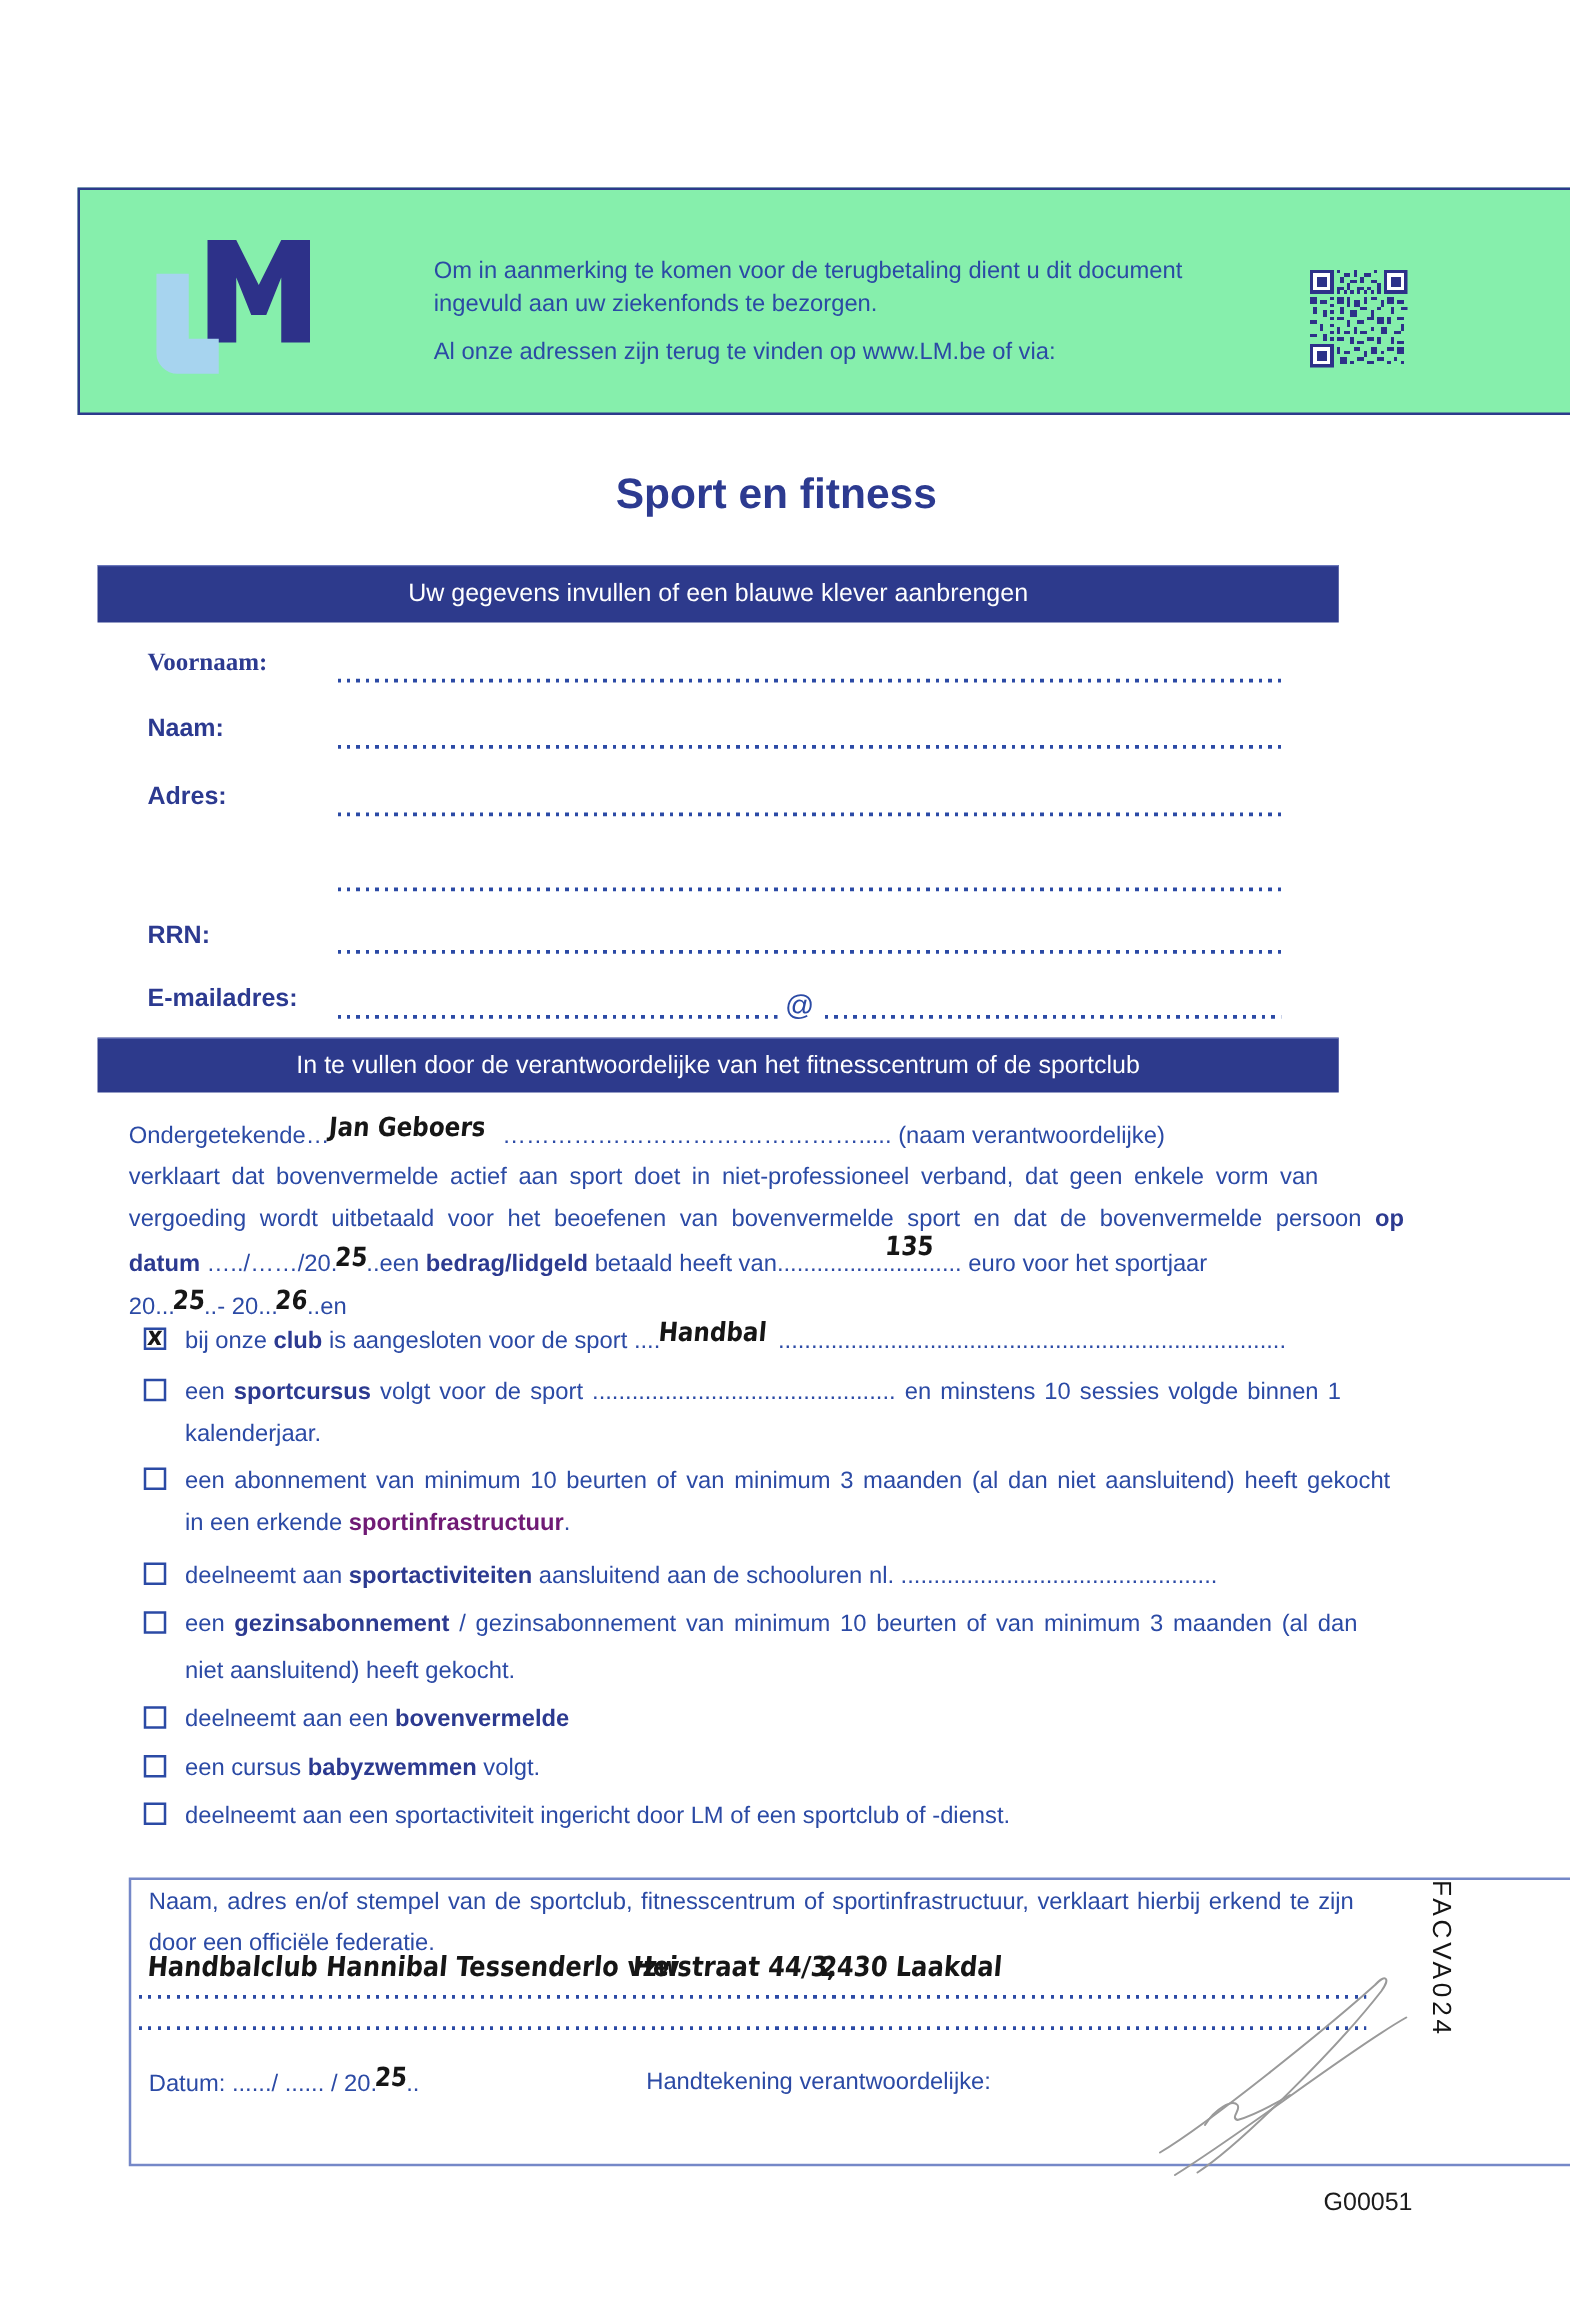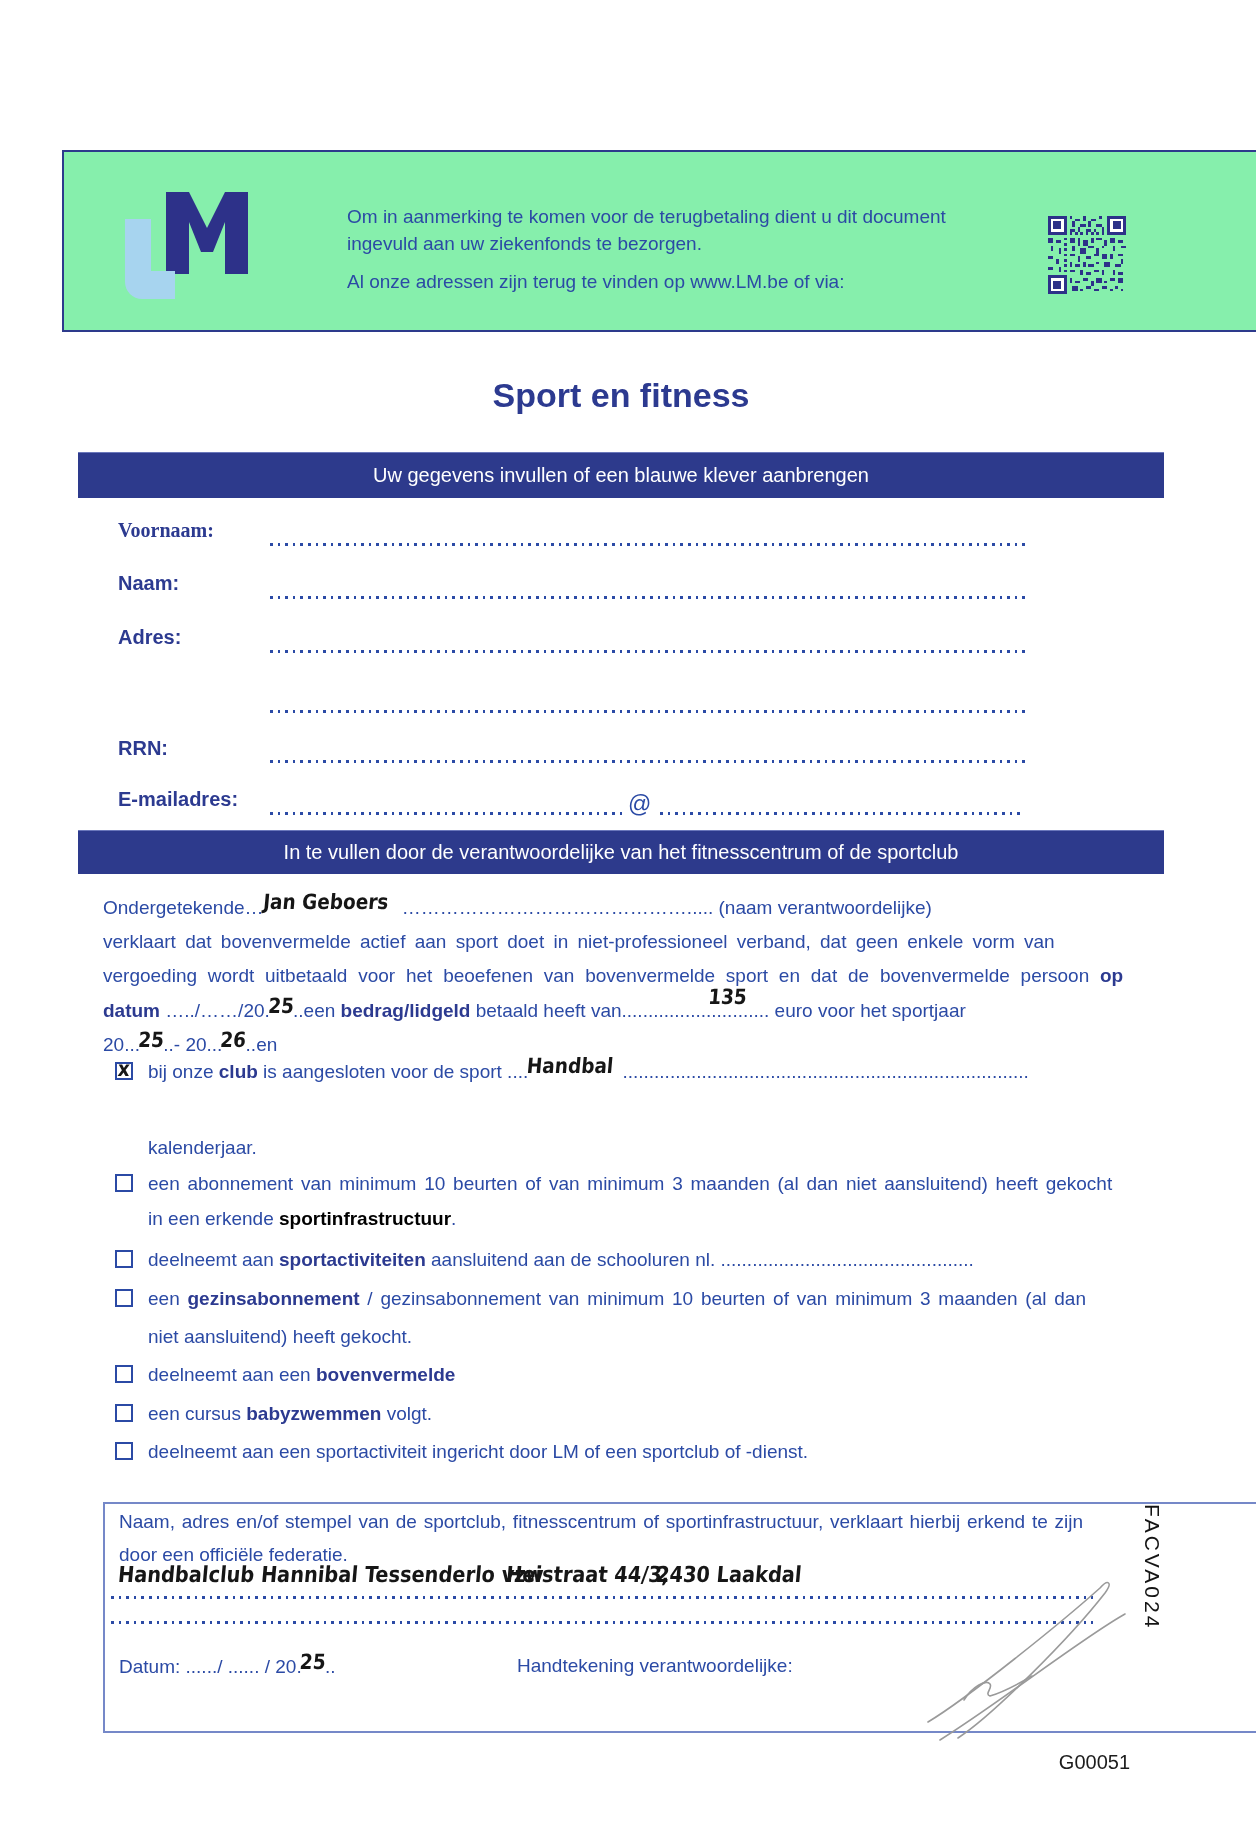--- a/index.html
+++ b/index.html
@@ -4,21 +4,21 @@
 <style>
   html,body{margin:0;padding:0;background:#e8e8e8;}
   .page{position:relative;width:1256px;height:1841px;background:#ffffff;overflow:hidden;
         font-family:"Liberation Sans",sans-serif;color:#2b4aa5;}
   .abs{position:absolute;}
   
   .header-box{position:absolute;left:62px;top:138px;width:1245px;height:182px;
               border:2px solid #2d3a8c;box-sizing:border-box;background:#86efac;margin-top:12px;}
   .h-line{position:absolute;font-size:19px;color:#2b4aa5;line-height:1;white-space:nowrap;}
   
-  .banner{position:absolute;left:78px;width:1086px;background:#2d3a8c;color:#ffffff;
+  .banner{position:absolute;left:78px;width:993px;background:#2d3a8c;color:#ffffff;
           text-align:center;font-size:20px;box-shadow:inset 0 1px 0 #6a77bb;}
   
   .flabel{position:absolute;left:118px;font-size:20px;font-weight:bold;color:#2c3a90;line-height:1;white-space:nowrap;}
   .dotline{position:absolute;height:3px;
            background-image:repeating-linear-gradient(to right,#2b4aa5 0 2.6px,transparent 2.6px 7.6px);}
   .at{position:absolute;font-size:23px;color:#2b4aa5;line-height:1;}
   
   .bline{position:absolute;left:103px;font-size:19px;color:#2b4aa5;line-height:1.35;white-space:nowrap;}
   .bline b{color:#2c3a90;}
   .hand{font-family:"DejaVu Sans",sans-serif;font-weight:bold;color:#161616;
@@ -26,21 +26,21 @@
   .hraise{position:relative;top:-4px;margin:0 -3px;font-size:21px;}
   .hname{position:relative;top:-5px;margin:0 -2px;font-size:21px;}
   .hover135{position:absolute;left:604px;top:-13px;font-size:21px;}
   
   .cbrow{position:absolute;left:115px;font-size:19px;color:#2b4aa5;line-height:1;white-space:nowrap;}
   .cbrow b{color:#2c3a90;}
   .cb{display:inline-block;width:14px;height:14px;border:2px solid #2b4aa5;box-sizing:content-box;
       vertical-align:-2px;margin-right:15px;position:relative;}
   .cbmark{position:absolute;left:0px;top:-5px;font-size:21px;}
   .cbcont{position:absolute;left:148px;font-size:19px;color:#2b4aa5;line-height:1;white-space:nowrap;}
-  .cbcont b{color:#000000;}
+  .cbcont b{color:#701a75;}
   
   .stamp-box{position:absolute;left:103px;top:1502px;width:1160px;height:231px;
              border:2px solid #7588c8;box-sizing:border-box;}
   .sline{position:absolute;left:14px;font-size:19px;color:#2b4aa5;line-height:1;white-space:nowrap;}
   .handclub{position:absolute;font-size:22px;white-space:nowrap;}
   .side-code{position:absolute;left:1140px;top:1504px;writing-mode:vertical-rl;
              font-size:21px;letter-spacing:3px;color:#141414;}
   .doc-code{position:absolute;left:1040px;top:1751px;width:90px;text-align:right;
             font-size:20px;color:#1c1c1c;}
   .title{position:absolute;left:78px;top:376px;width:1086px;text-align:center;
@@ -200,20 +200,23 @@
     <span class="hand hover135">135</span>
   </div>
   <div class="bline" style="top:1030px;">
     <span>20...</span><span class="hand hraise">25</span><span>..- 20...</span><span class="hand hraise">26</span><span>..en</span>
   </div>
 
   <div class="cbrow" style="top:1061px;">
     <span class="cb"><span class="hand cbmark">x</span></span><span>bij onze </span><b>club</b><span> is aangesloten voor de sport ....</span><span class="hand hname">Handbal</span><span>.............................................................................</span>
   </div>
 
+  <div class="cbrow" style="top:1103px;word-spacing:2px;">
+    <span class="cb"></span><span>een </span><b>sportcursus</b><span> volgt voor de sport .............................................. en minstens 10 sessies volgde binnen 1</span>
+  </div>
   <div class="cbcont" style="top:1138px;">kalenderjaar.</div>
 
   <div class="cbrow" style="top:1174px;word-spacing:2.5px;">
     <span class="cb"></span><span>een abonnement van minimum 10 beurten of van minimum 3 maanden (al dan niet aansluitend) heeft gekocht</span>
   </div>
   <div class="cbcont" style="top:1209px;">
     <span>in een erkende </span><b>sportinfrastructuur</b><span>.</span>
   </div>
 
   <div class="cbrow" style="top:1250px;">

